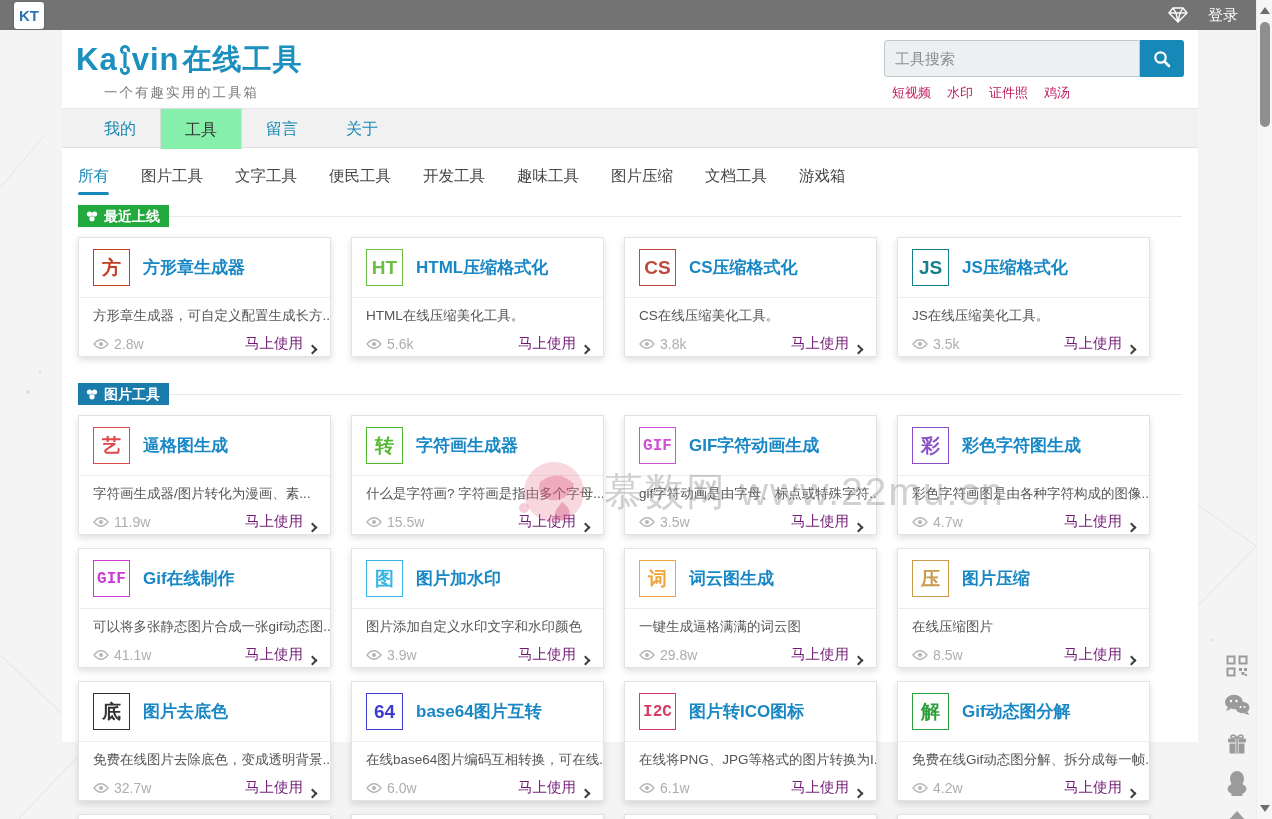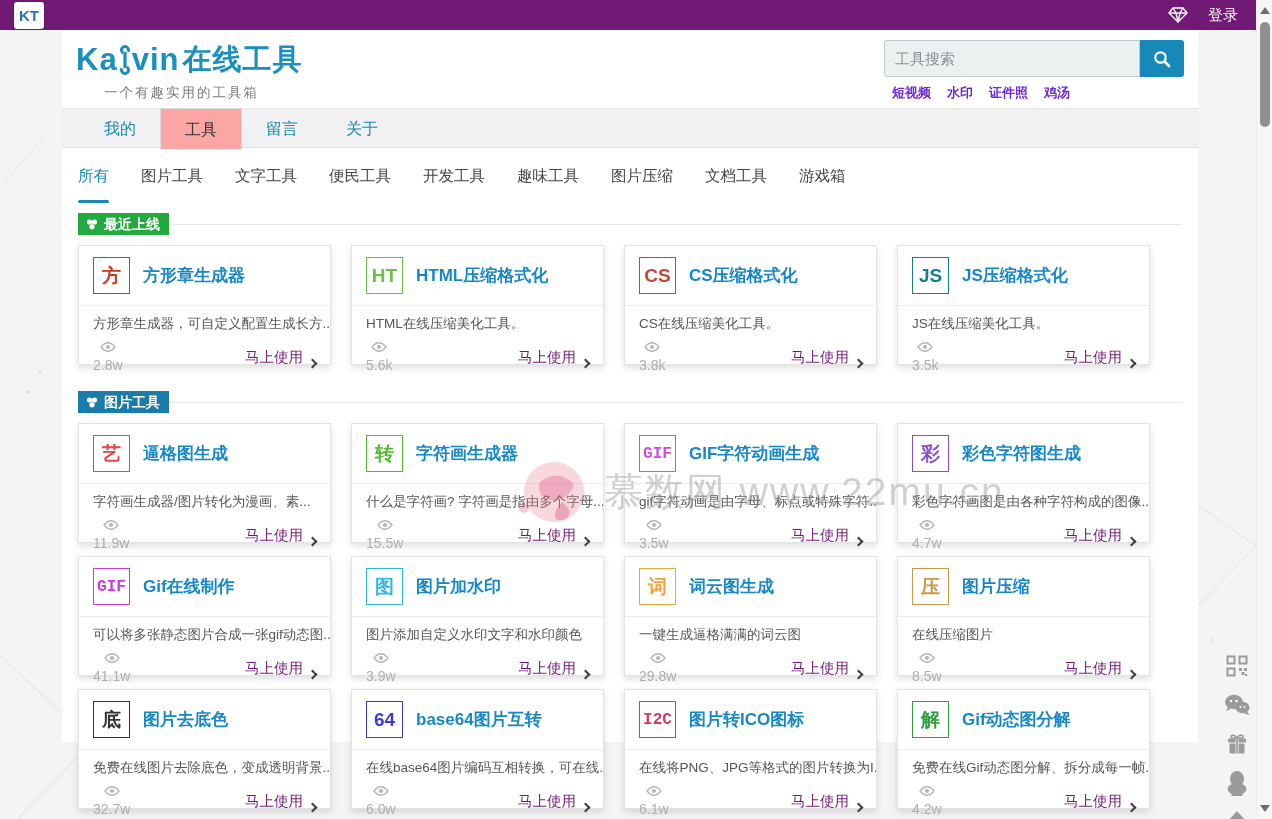--- a/index.html
+++ b/index.html
@@ -1,67 +1,67 @@
 <!DOCTYPE html>
 <html><head>
 <meta charset="utf-8">
 <style>
   * { margin:0; padding:0; box-sizing:border-box; }
   html,body { width:1272px; height:819px; overflow:hidden; font-family:"Liberation Sans","DejaVu Sans",sans-serif; background:#f4f4f4; }
 
   
-  .topbar { position:absolute; left:0; top:0; width:1256px; height:30px; background:#701a75; z-index:30;padding-left:30px; }
+  .topbar { position:absolute; left:0; top:0; width:1256px; height:30px; background:#737373; z-index:30;padding-left:30px; }
   .kt-badge { position:absolute; left:14px; top:2px; width:30px; height:27px; background:#fff; border-radius:3px; color:#2d74b5; font-weight:bold; font-size:15px; text-align:center; line-height:27px; box-shadow:0 0 2px rgba(0,0,0,.3); }
   .topbar-right { position:absolute; right:18px; top:0; height:30px; display:flex; align-items:center; gap:20px; }
   .login-link { color:#fff; font-size:15px; cursor:pointer;text-align:right; }
 
   
   .container { position:absolute; left:62px; top:30px; width:1136px; height:712px; background:#fff; z-index:5; }
 
   
   .site-header { position:relative; height:78px; background:#fff; }
   .logo-wrap { position:absolute; left:14px; top:10px; }
   .logo-line { display:flex; align-items:center; color:#1b8fbe; font-weight:bold; font-size:31px; letter-spacing:1px; }
   .logo-line .cjk { font-size:29px; margin-left:3px; }
   .logo-sub { margin:4px 0 0 28px; font-size:13.5px; color:#7b7b7b; letter-spacing:2px; }
   .search-wrap { position:absolute; right:14px; top:10px; width:300px; }
   .search-row { display:flex; }
   .search-input { width:256px; height:37px; border:1px solid #c2c8cb; background:#edf0f1; border-radius:3px 0 0 3px; font-size:15px; padding:0 10px; color:#4c1d95; outline:none; }
   .search-input::placeholder { color:#8a9094; }
   .search-btn { width:44px; height:37px; background:#1789b8; border:none; border-radius:0 3px 3px 0; cursor:pointer; display:flex; align-items:center; justify-content:center; }
   .hot-links { display:flex; gap:16px; justify-content:flex-start; margin:7px 0 0 8px; }
-  .hot-links span { color:#6d28d9; font-size:13px; font-weight:bold; cursor:pointer; }
+  .hot-links span { color:#be185d; font-size:13px; font-weight:normal; cursor:pointer; }
 
   
   .nav-strip { position:relative; height:40px; background:#f1f1f1; border-top:1px solid #e6e6e6; border-bottom:1px solid #e0e0e0; display:flex; padding-left:18px; }
   .nav-tab { height:40px; line-height:40px; padding:0 24px; font-size:16px; color:#1789b8; cursor:pointer; }
-  .nav-tab.active { background:#fca5a5; color:#333; border:1px solid #ddd; border-bottom:none; height:41px; margin-top:-1px; padding-top:1px; z-index:2; }
+  .nav-tab.active { background:#86efac; color:#333; border:1px solid #ddd; border-bottom:none; height:41px; margin-top:-1px; padding-top:1px; z-index:2; }
 
   
   .content { padding:10px 16px 0 16px; position:relative; }
   .cat-row { display:flex; gap:32px; padding:8px 0 2px 0; }
-  .cat { font-size:15.5px; color:#444; cursor:pointer; padding-bottom:16px;text-align:center; }
+  .cat { font-size:15.5px; color:#444; cursor:pointer; padding-bottom:8px;text-align:center; }
   .cat.active { color:#1789b8; position:relative; }
   .cat.active::after { content:""; position:absolute; left:0; right:0; bottom:0; height:3px; background:#1789b8; border-radius:2px; }
 
   .section { margin-top:8px; }
   .section + .section { margin-top:26px; }
   .badge-row { display:flex; align-items:center; }
   .badge { display:inline-flex; align-items:center; gap:5px; color:#fff; font-size:14px; font-weight:bold; padding:3px 9px 3px 7px; line-height:16px; }
   .badge-line { flex:1; height:1px; background:#e9e9e9; }
   .grid { margin-top:10px; display:grid; grid-template-columns:repeat(4,253px); column-gap:20px; row-gap:13px; }
 
   .card { background:#fff; border:1px solid #e3e3e3; box-shadow:0 3px 7px rgba(0,0,0,.13); height:120px; cursor:pointer; }
   .card-head { display:flex; align-items:center; gap:13px; padding:11px 14px; border-bottom:1px solid #ececec; }
   .icon-box { width:37px; height:37px; border:1px solid; display:flex; align-items:center; justify-content:center; font-weight:bold; font-size:19px; flex:0 0 auto; }
   .icon-box.small { font-size:16px; letter-spacing:0;font-family:Liberation Mono, monospace; }
   .card-title { font-size:17px; font-weight:bold; color:#1787c5; white-space:nowrap; overflow:hidden; }
   .card-desc { padding:9px 14px 0 14px; font-size:13.5px; color:#555; white-space:nowrap; overflow:hidden; }
   .card-foot { display:flex; justify-content:space-between; align-items:center; padding:9px 14px 0 14px; }
-  .views { display:flex; align-items:center; gap:5px; color:#aeaeae; font-size:14px;flex-direction:column; }
+  .views { display:flex; align-items:center; gap:5px; color:#aeaeae; font-size:14px; }
   .use-link { display:flex; align-items:flex-end; gap:4px; color:#701a75; font-size:14.5px; }
   .chev { display:inline-block; width:7px; height:7px; border-top:2px solid #3f3f3f; border-right:2px solid #3f3f3f; transform:rotate(45deg); margin-left:2px; }
   .card.ghost { box-shadow:0 2px 5px rgba(0,0,0,.1); }
 
   
   .watermark { position:absolute; left:502px; top:456px; z-index:20; display:flex; align-items:center; pointer-events:none; }
   .wm-text { font-size:39px; color:rgba(140,140,140,.40); letter-spacing:2px; white-space:nowrap; margin-left:-18px; }
 
   
   .float-col { position:absolute; left:1224px; top:653px; z-index:25; display:flex; flex-direction:column; gap:13px; align-items:center; }

